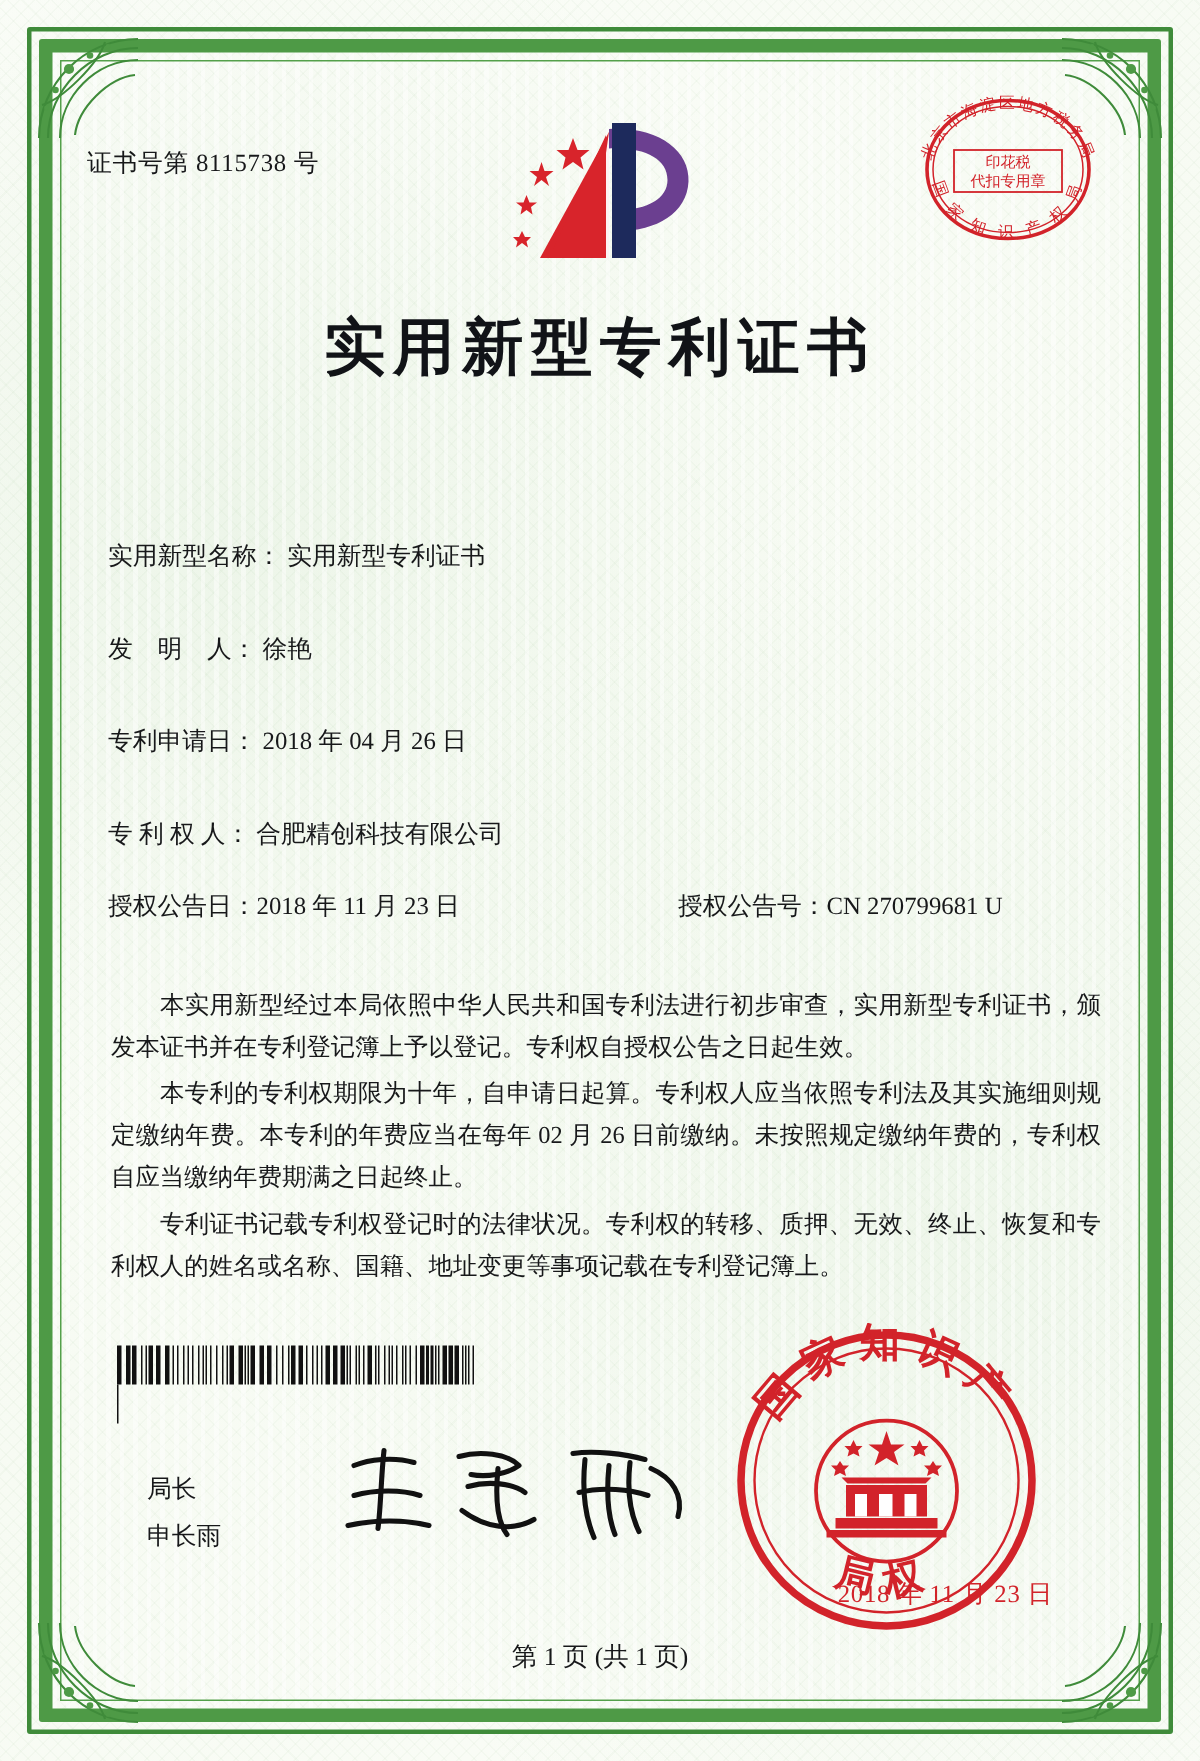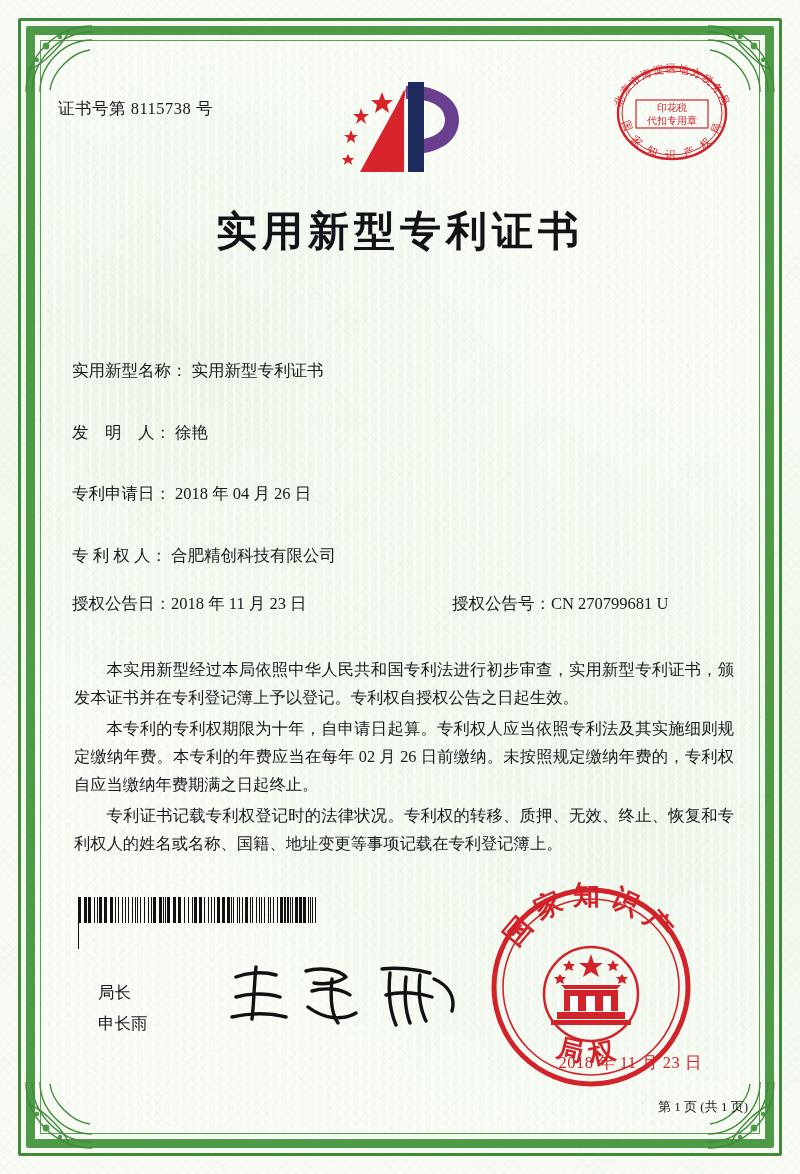--- a/index.html
+++ b/index.html
@@ -212,22 +212,22 @@
     color: #d2232a;
     letter-spacing: 0.5px;
     white-space: nowrap;
   }
 
   .footer {
     position: absolute;
     bottom: 6px;
     left: 0;
     right: 0;
-    text-align: right;
-    font-size: 13px;
+    text-align: center;
+    font-size: 17px;
     color: #17181a;
   }
 </style>
 </head>
 <body>
 
 <div class="page">
 
   <div class="border-outer"></div>
   <div class="border-mid"></div>

